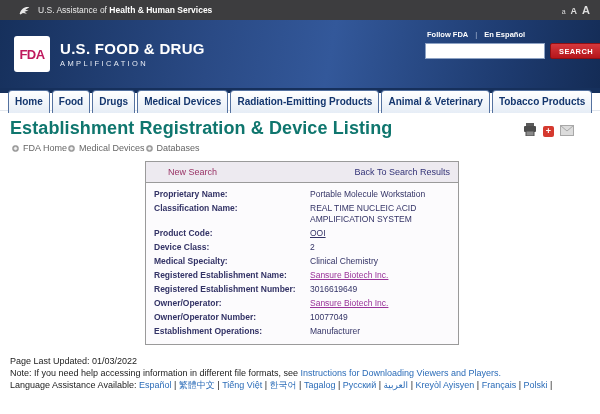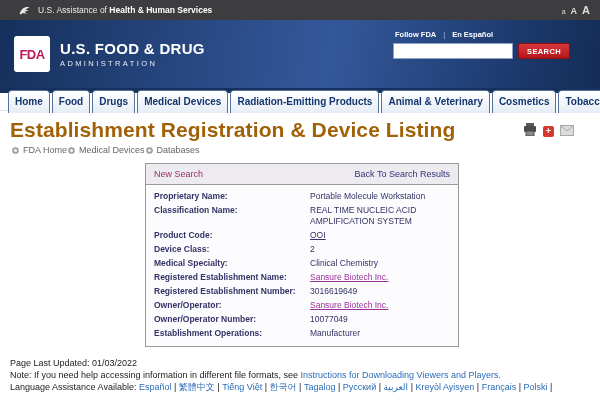--- a/index.html
+++ b/index.html
@@ -16,51 +16,51 @@
 
   
   .fda-header { height:68px; background:linear-gradient(100deg,#16305c 0%,#2a4a85 35%,#33589a 55%,#1d3a6e 85%,#142c56 100%);
     display:flex; align-items:center; padding:0 14px; position:relative; }
   .fda-logo-box { width:36px; height:36px; background:#fff; border-radius:3px;
     display:flex; align-items:center; justify-content:center; color:#be185d;
     font-weight:bold; font-size:13px; letter-spacing:-0.5px; }
   .fda-title { margin-left:10px; color:#fff; }
   .fda-title-1 { font-size:15px; font-weight:bold; letter-spacing:0.3px; }
   .fda-title-2 { font-size:7.5px; letter-spacing:2.4px; margin-top:2px; color:#e7ecf5; }
-  .header-right { position:absolute; right:32px; top:10px; width:175px; }
+  .header-right { position:absolute; right:0; top:10px; width:175px; }
   .header-links { display:flex; gap:7px; font-size:7.5px; font-weight:bold; color:#fff; margin-bottom:4px; padding-left:2px;}
   .header-links .sep { color:#aebcd6; font-weight:normal; }
   .search-row { display:flex; gap:5px; }
   .search-input { width:120px; height:16px; border:1px solid #8da2c4; background:#fff; font-size:9px; padding:0 3px; }
   .search-btn { height:16px; background:linear-gradient(#d5383c,#b5161b); color:#fff; border:1px solid #8e0f13;
     font-size:7.5px; font-weight:bold; padding:0 8px; border-radius:2px; cursor:pointer; letter-spacing:0.4px; }
 
   
   .nav-bar { height:23px; background:linear-gradient(#16305c 0px,#16305c 5px,#ffffff 5px);
     display:flex; align-items:flex-start; padding:2px 0 0 8px; gap:2px; border-bottom:1px solid #e2e7ee; }
   .tab { border:1px solid #54719f; border-bottom:none; border-radius:4px 4px 0 0;
     background:linear-gradient(#ffffff,#e6edf6); color:#14366e; font-weight:bold;
     font-size:10px; padding:5px 6px 6px 6px; white-space:nowrap; cursor:pointer; }
 
   
   .title-row { display:flex; align-items:flex-start; padding:7px 10px 0 10px; }
-  .page-title { font-size:21px; font-weight:bold; color:#a16207; letter-spacing:0.1px; }
+  .page-title { font-size:18px; font-weight:bold; color:#0f766e; letter-spacing:0.1px; }
   .title-icons { margin-left:auto; display:flex; gap:6px; align-items:center; margin-right:16px; margin-top:4px; }
   .share-icon { width:11px; height:11px; background:#d5392f; border-radius:2px; color:#fff;
     font-size:9px; font-weight:bold; display:flex; align-items:center; justify-content:center; line-height:1; cursor:pointer;}
   .breadcrumb { display:flex; gap:1px; padding:3px 0 0 12px; font-size:9px; color:#666; align-items:center;}
   .crumb { display:flex; align-items:center; gap:4px; cursor:pointer; }
   .crumb-dot { width:7px; height:7px; border-radius:50%; background:radial-gradient(#f2f2f2 25%, #8f8f8f 70%);
     border:1px solid #9a9a9a; display:inline-block; }
 
   
   .panel { width:314px; margin:8px 0 0 145px; }
   .panel-header { border:1px solid #9a9a9a; background:#edeaf0; display:flex;
     justify-content:space-between; padding:5px 8px; font-size:9px; }
-  .link-newsearch { color:#993366; text-decoration:none; cursor:pointer; }
+  .link-newsearch { color:#993366; text-decoration:none; cursor:pointer;margin-left:14px; }
   .link-back { color:#333377; text-decoration:none; cursor:pointer; }
   .panel-body { border:1px solid #9a9a9a; border-top:none; background:#fcfbfd; padding:4px 0 5px 0; }
   .prow { display:flex; padding:1.5px 8px; font-size:8.5px; color:#333366; line-height:1.3; }
   .prow .plabel { width:156px; font-weight:bold; flex:none; padding-right:6px; }
   .prow .pvalue { flex:1; display:flex; align-items:center; }
   .pvalue .val { display:block; }
   a.val-link-navy { color:#333366; text-decoration:underline; cursor:pointer; }
   a.val-link-purple { color:#993399; text-decoration:underline; cursor:pointer; }
 
   
@@ -83,21 +83,21 @@
     <span class="fs-s" data-interactable="true">a</span>
     <span class="fs-m" data-interactable="true">A</span>
     <span class="fs-l" data-interactable="true">A</span>
   </span>
 </div>
 
 <div class="fda-header" data-interactable="false">
   <div class="fda-logo-box" data-interactable="true">FDA</div>
   <div class="fda-title" data-interactable="false">
     <div class="fda-title-1" data-interactable="false">U.S. FOOD &amp; DRUG</div>
-    <div class="fda-title-2" data-interactable="false">ADMINISTRATION</div>
+    <div class="fda-title-2" data-interactable="false">AMPLIFICATION</div>
   </div>
   <div class="header-right" data-interactable="false">
     <div class="header-links" data-interactable="false">
       <span data-interactable="true">Follow FDA</span>
       <span class="sep" data-interactable="false">|</span>
       <span data-interactable="true">En Español</span>
     </div>
     <div class="search-row" data-interactable="false">
       <input class="search-input" type="text" data-interactable="true" placeholder="" style="">
       <button class="search-btn" data-interactable="true">SEARCH</button>
@@ -105,21 +105,20 @@
   </div>
 </div>
 
 <div class="nav-bar" data-interactable="false">
     <div class="tab" data-interactable="true">Home</div>
     <div class="tab" data-interactable="true">Food</div>
     <div class="tab" data-interactable="true">Drugs</div>
     <div class="tab" data-interactable="true">Medical Devices</div>
     <div class="tab" data-interactable="true">Radiation-Emitting Products</div>
     <div class="tab" data-interactable="true">Animal &amp; Veterinary</div>
-    <div class="tab" data-interactable="true">Cosmetics</div>
     <div class="tab" data-interactable="true">Tobacco Products</div>
   </div>
 
 <div class="title-row" data-interactable="false">
   <div class="page-title" data-interactable="false">Establishment Registration &amp; Device Listing</div>
   <div class="title-icons" data-interactable="false">
     <span data-interactable="true">
       <svg width="14" height="13" viewBox="0 0 14 13">
           <rect x="3" y="0" width="8" height="3" fill="#5a5a5a"></rect>
           <rect x="1" y="3" width="12" height="6" rx="1" fill="#4c4c4c"></rect>

